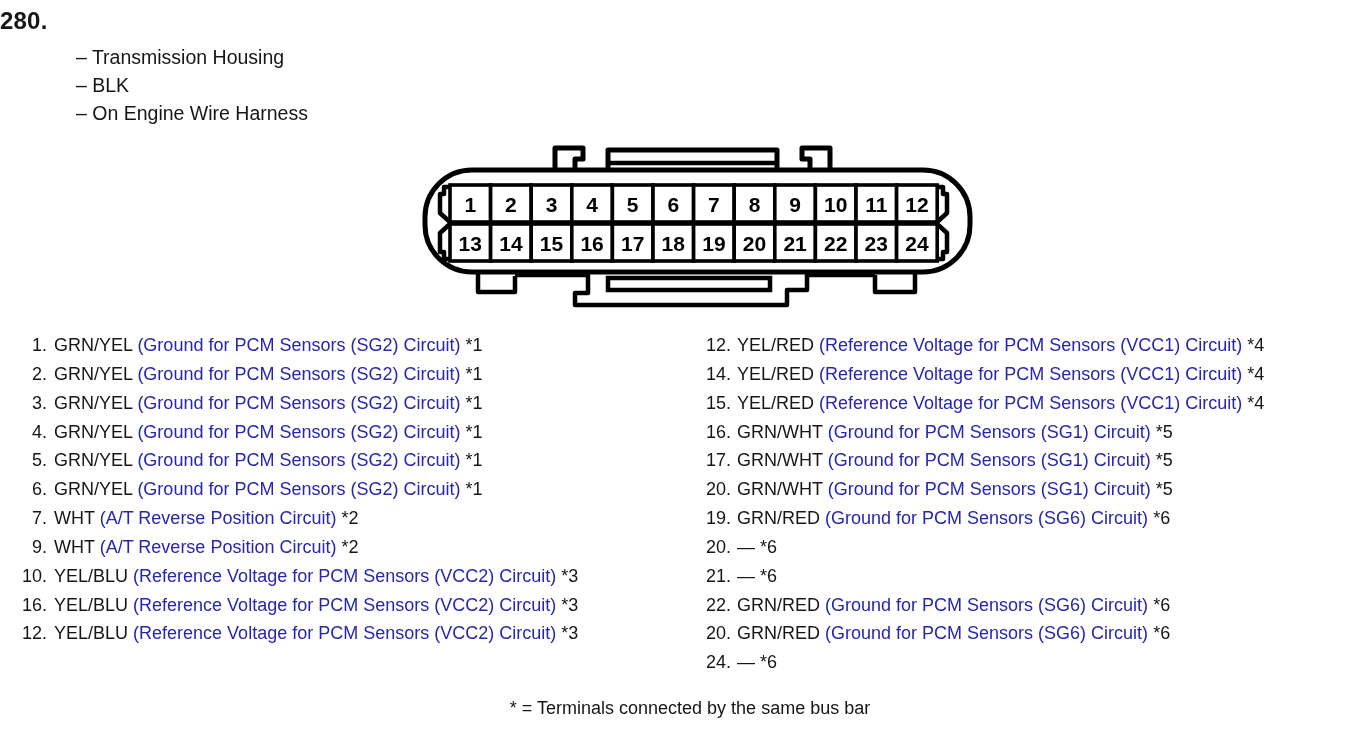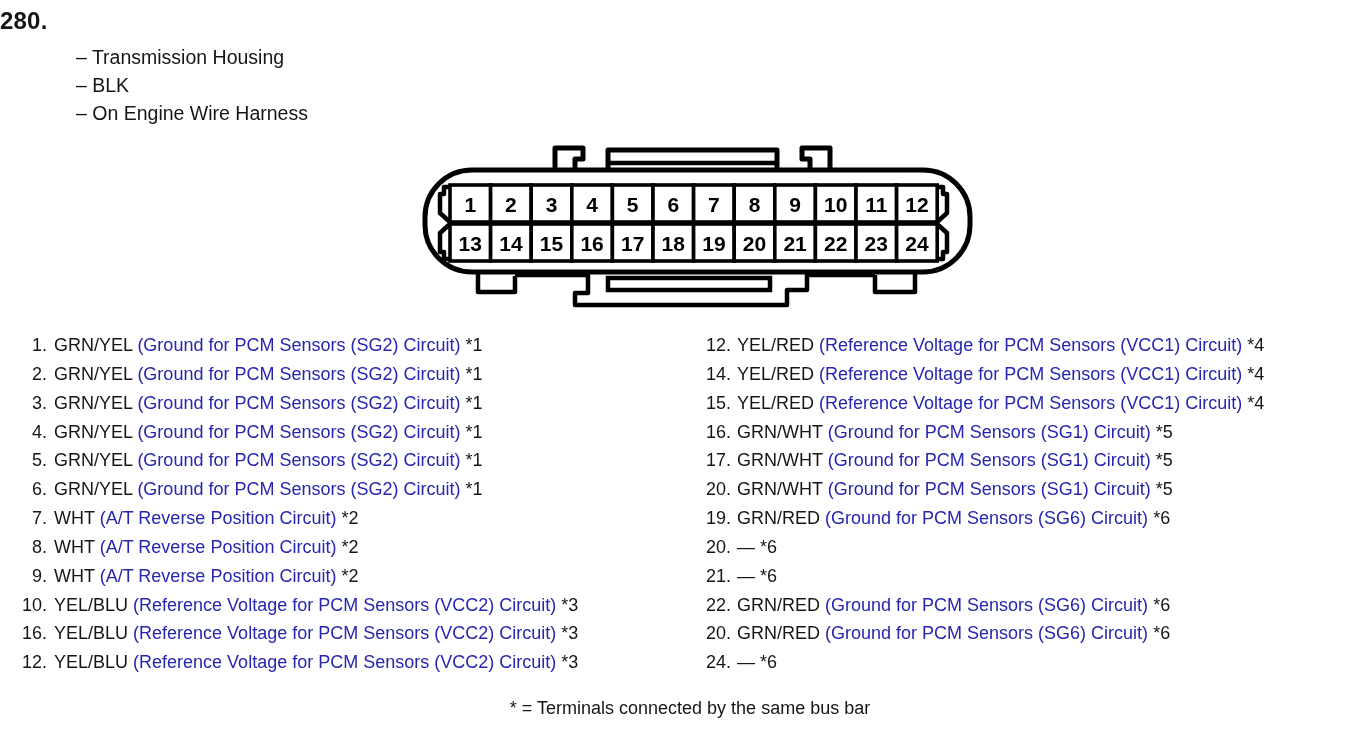--- a/index.html
+++ b/index.html
@@ -111,21 +111,20 @@
   </svg>
 
   <div class="col col-left">
       <div class="pin-row"><span class="pin-num">1.</span><span class="wire">GRN/YEL</span> <span class="circuit">(Ground for PCM Sensors (SG2) Circuit)</span> <span class="note">*1</span></div>
       <div class="pin-row"><span class="pin-num">2.</span><span class="wire">GRN/YEL</span> <span class="circuit">(Ground for PCM Sensors (SG2) Circuit)</span> <span class="note">*1</span></div>
       <div class="pin-row"><span class="pin-num">3.</span><span class="wire">GRN/YEL</span> <span class="circuit">(Ground for PCM Sensors (SG2) Circuit)</span> <span class="note">*1</span></div>
       <div class="pin-row"><span class="pin-num">4.</span><span class="wire">GRN/YEL</span> <span class="circuit">(Ground for PCM Sensors (SG2) Circuit)</span> <span class="note">*1</span></div>
       <div class="pin-row"><span class="pin-num">5.</span><span class="wire">GRN/YEL</span> <span class="circuit">(Ground for PCM Sensors (SG2) Circuit)</span> <span class="note">*1</span></div>
       <div class="pin-row"><span class="pin-num">6.</span><span class="wire">GRN/YEL</span> <span class="circuit">(Ground for PCM Sensors (SG2) Circuit)</span> <span class="note">*1</span></div>
       <div class="pin-row"><span class="pin-num">7.</span><span class="wire">WHT</span> <span class="circuit">(A/T Reverse Position Circuit)</span> <span class="note">*2</span></div>
-      <div class="pin-row"><span class="pin-num">8.</span><span class="wire">WHT</span> <span class="circuit">(A/T Reverse Position Circuit)</span> <span class="note">*2</span></div>
       <div class="pin-row"><span class="pin-num">9.</span><span class="wire">WHT</span> <span class="circuit">(A/T Reverse Position Circuit)</span> <span class="note">*2</span></div>
       <div class="pin-row"><span class="pin-num">10.</span><span class="wire">YEL/BLU</span> <span class="circuit">(Reference Voltage for PCM Sensors (VCC2) Circuit)</span> <span class="note">*3</span></div>
       <div class="pin-row"><span class="pin-num">16.</span><span class="wire">YEL/BLU</span> <span class="circuit">(Reference Voltage for PCM Sensors (VCC2) Circuit)</span> <span class="note">*3</span></div>
       <div class="pin-row"><span class="pin-num">12.</span><span class="wire">YEL/BLU</span> <span class="circuit">(Reference Voltage for PCM Sensors (VCC2) Circuit)</span> <span class="note">*3</span></div>
     </div>
   <div class="col col-right">
       <div class="pin-row"><span class="pin-num">12.</span><span class="wire">YEL/RED</span> <span class="circuit">(Reference Voltage for PCM Sensors (VCC1) Circuit)</span> <span class="note">*4</span></div>
       <div class="pin-row"><span class="pin-num">14.</span><span class="wire">YEL/RED</span> <span class="circuit">(Reference Voltage for PCM Sensors (VCC1) Circuit)</span> <span class="note">*4</span></div>
       <div class="pin-row"><span class="pin-num">15.</span><span class="wire">YEL/RED</span> <span class="circuit">(Reference Voltage for PCM Sensors (VCC1) Circuit)</span> <span class="note">*4</span></div>
       <div class="pin-row"><span class="pin-num">16.</span><span class="wire">GRN/WHT</span> <span class="circuit">(Ground for PCM Sensors (SG1) Circuit)</span> <span class="note">*5</span></div>

